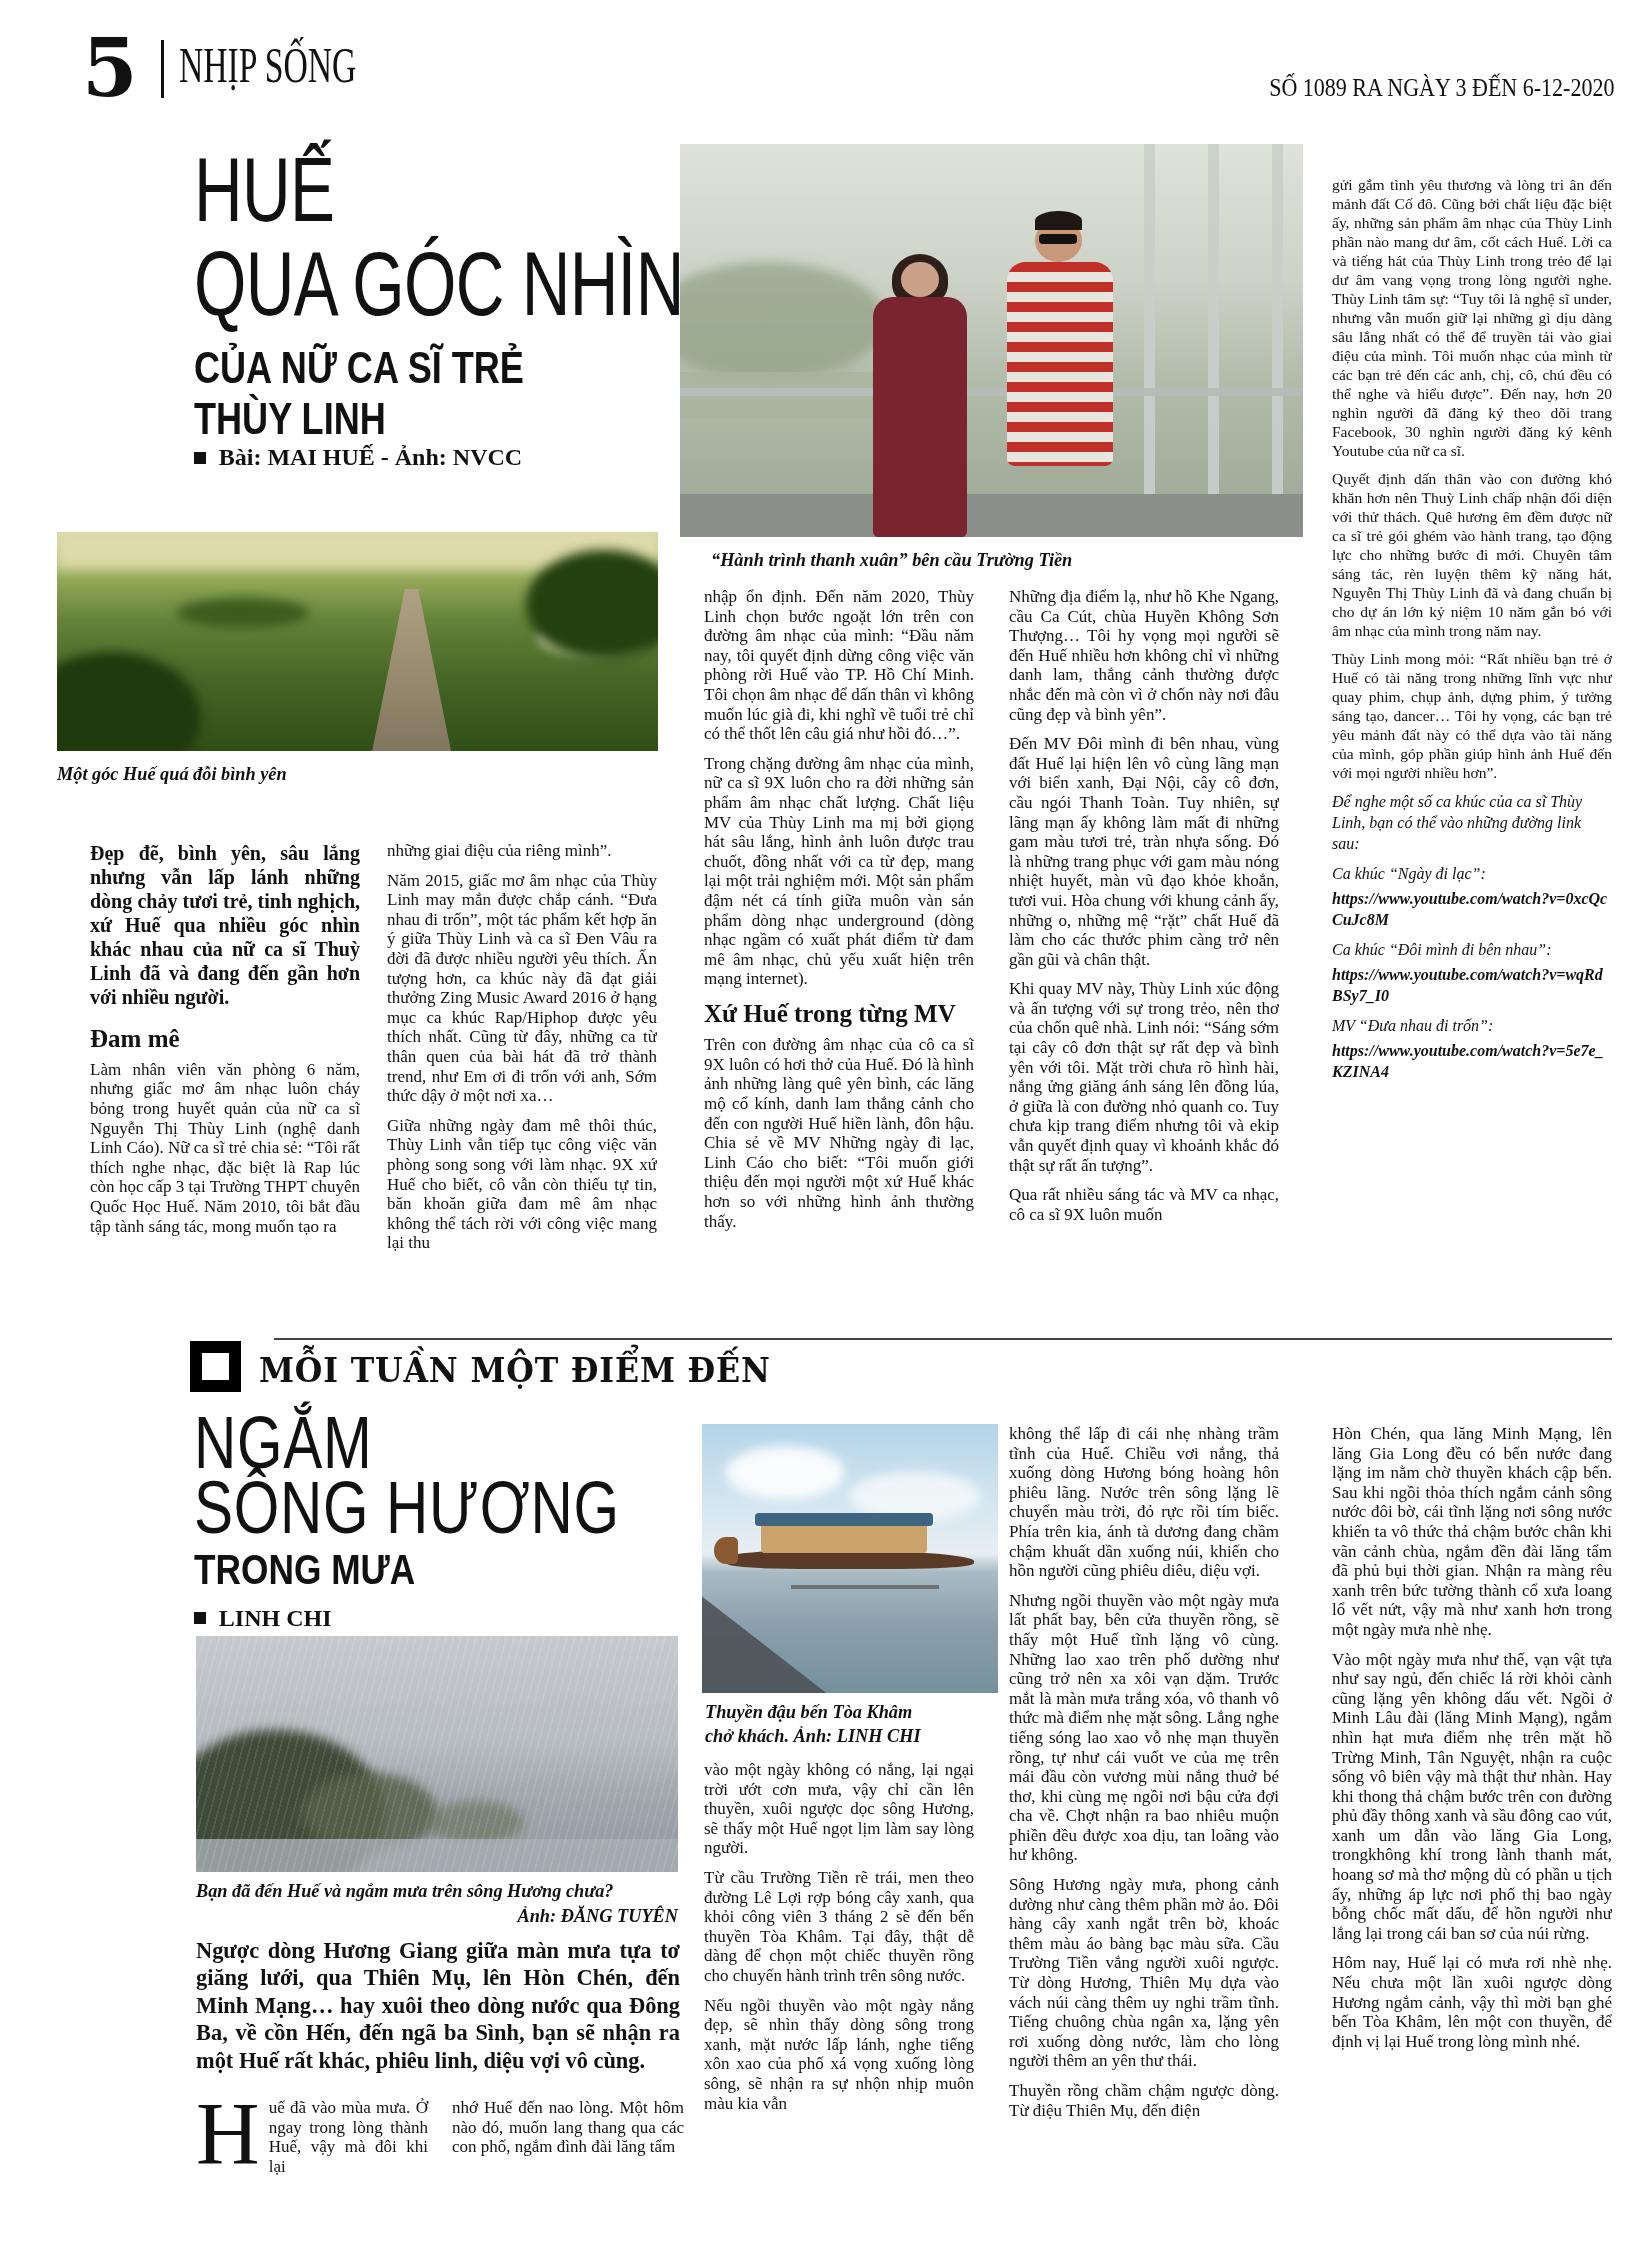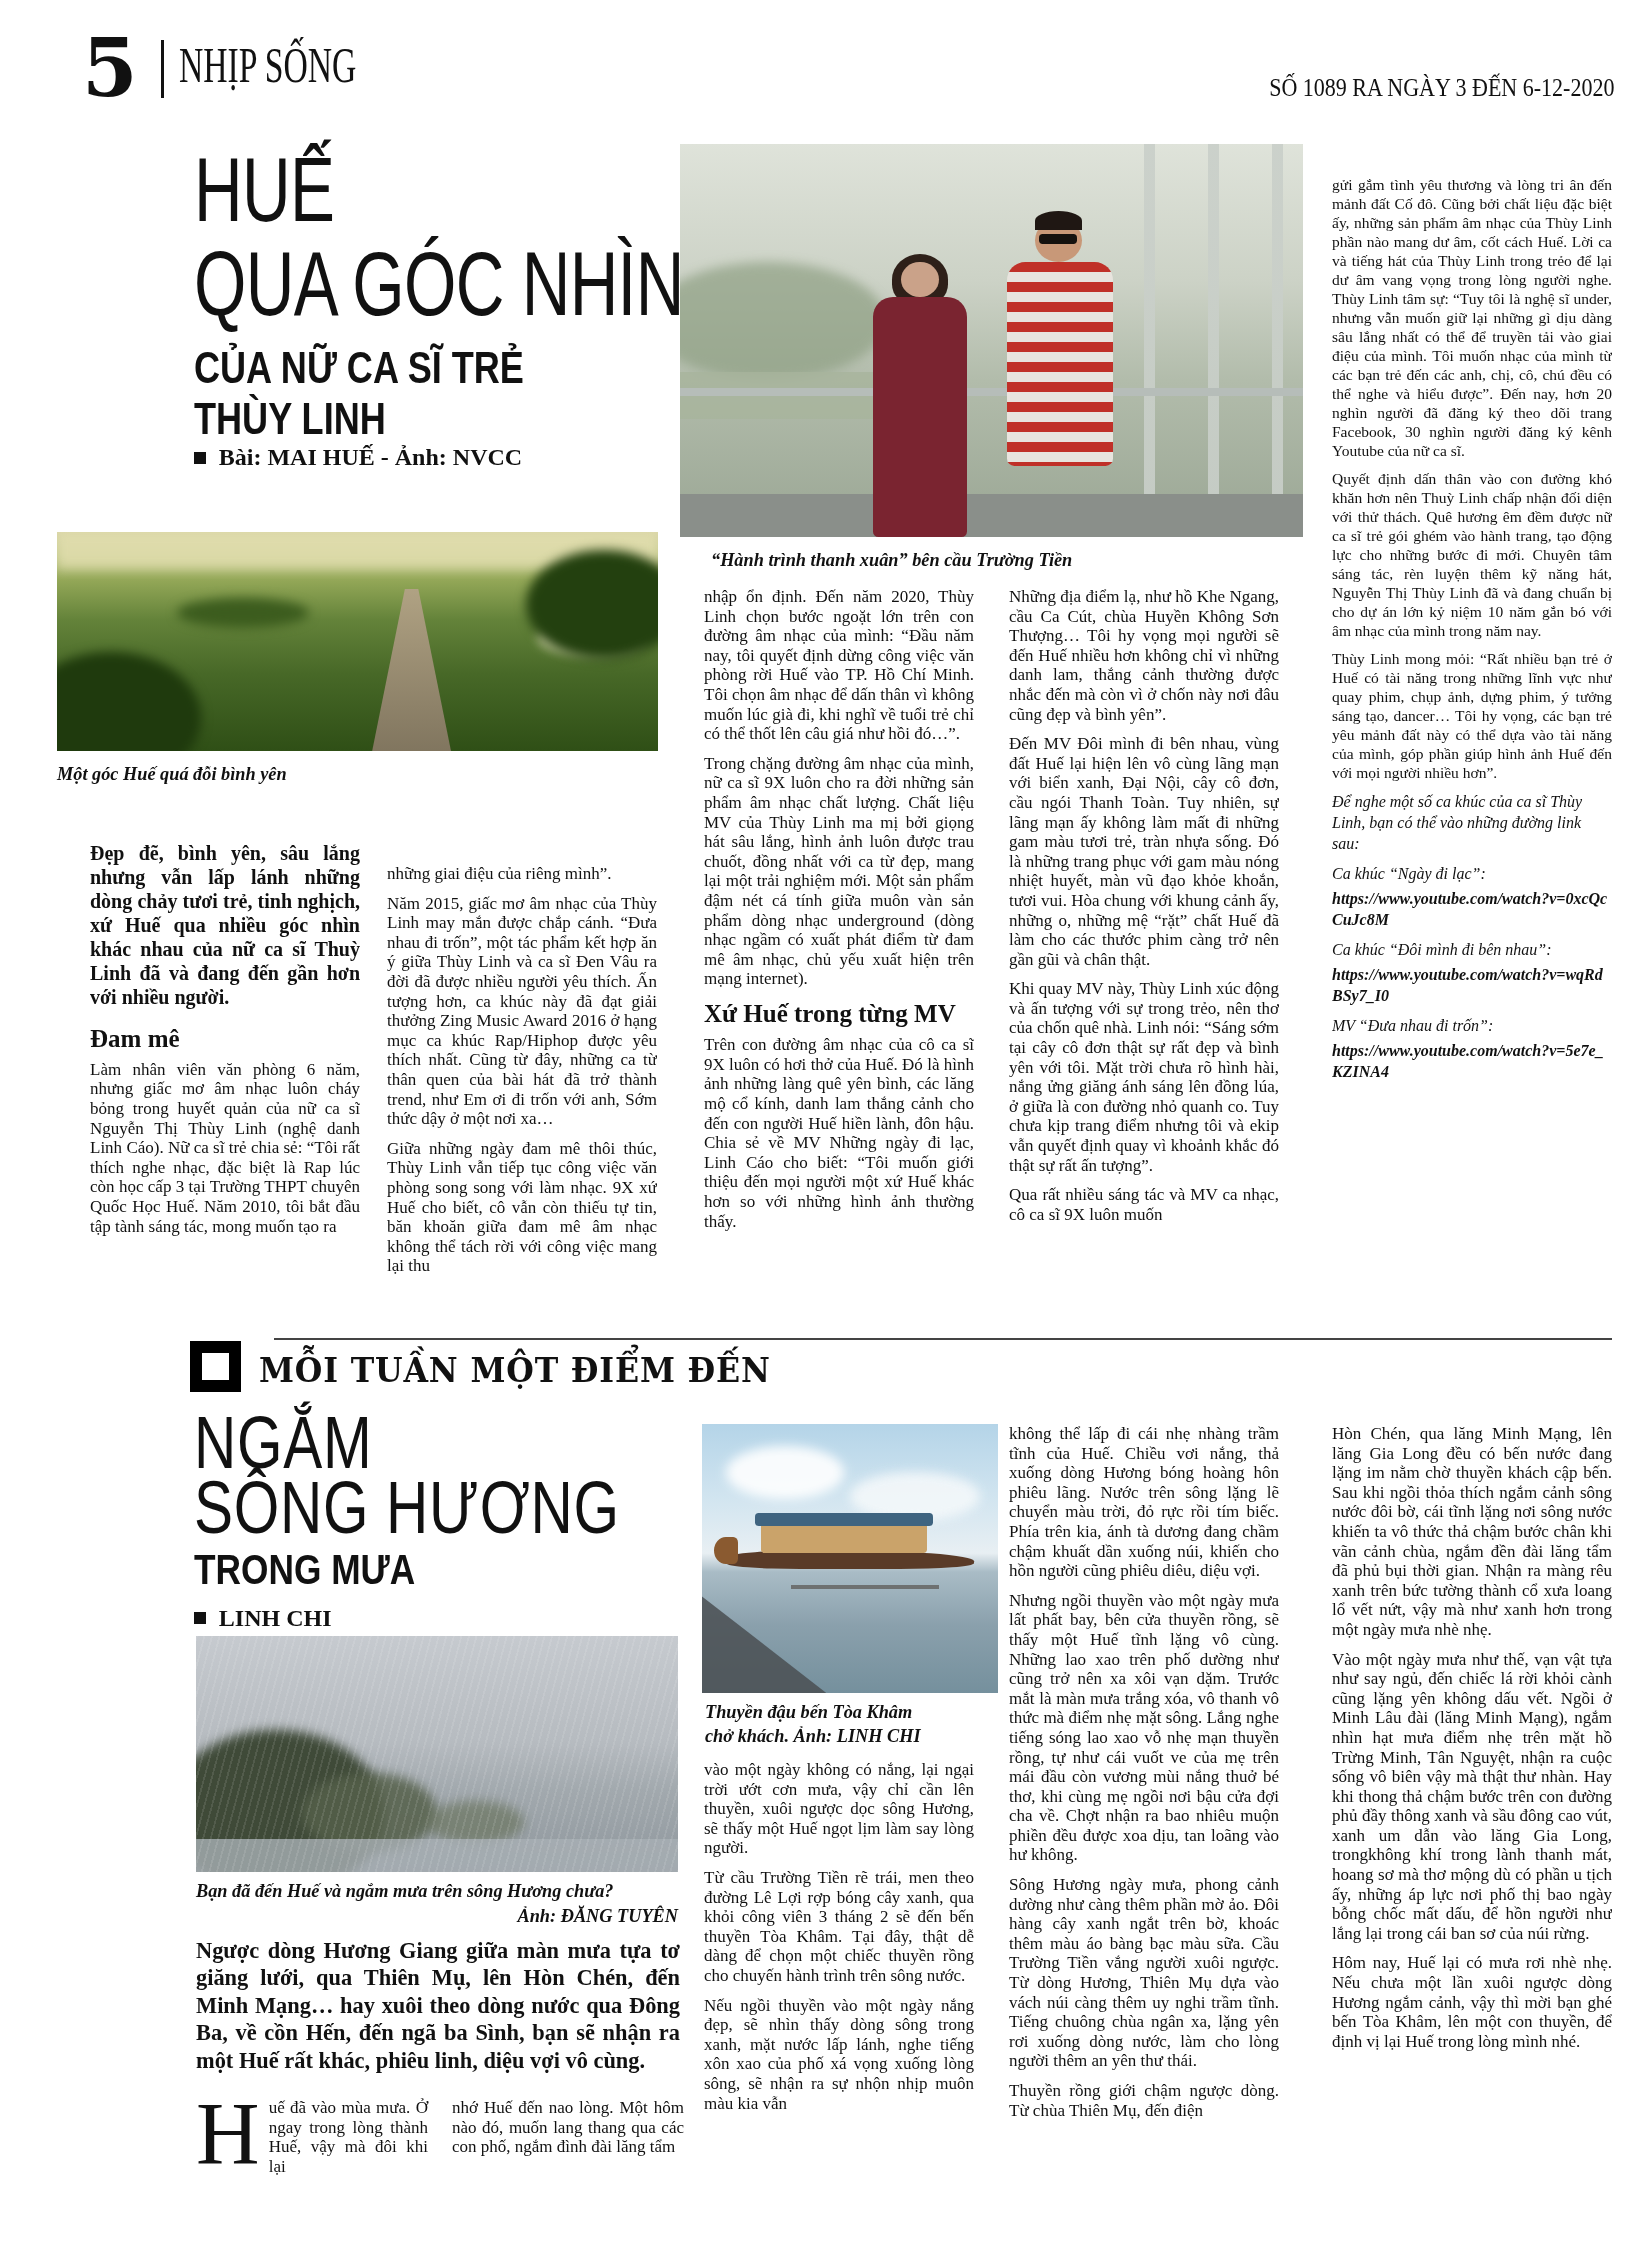--- a/index.html
+++ b/index.html
@@ -38,21 +38,21 @@
      background:linear-gradient(180deg,#c6cacf 0%,#b6bbc0 45%,#a2a9ae 65%,#8f979d 100%);}
   
   .pBoat{left:702px;top:1424px;width:296px;height:269px;
      background:linear-gradient(180deg,#b4d4e8 0%,#d2e5f0 28%,#e8eff3 48%,#a9bcc6 55%,#8aa0ac 75%,#75909d 100%);}
   
   .col{position:absolute;width:270px;font-size:17px;line-height:19.6px;overflow:hidden;}
   .col p{margin:0 0 10px 0;text-align:justify;}
   .introTxt{font-weight:bold;font-size:20px;line-height:24px;text-align:justify;margin:0 0 14.6px 0;}
   .subhead{font-weight:bold;font-size:25px;line-height:29px;margin:7.3px 0 7.3px 0;}
   .c1{left:90px;top:841px;height:468px;}
-  .c2{left:387px;top:841px;height:468px;margin-top:23px;}
+  .c2{left:387px;top:841px;height:468px;}
   .c3{left:704px;top:587px;height:731px;}
   .c4{left:1009px;top:587px;height:731px;}
   .c5{left:1332px;top:175px;width:280px;height:1149px;font-size:15.5px;line-height:19px;}
   .c5 p{margin-bottom:9.1px;}
   .links{font-style:italic;font-size:16px;line-height:21px;}
   .links .lbl{margin:9.1px 0 3.7px 0;text-align:left;}
   .links .url{font-weight:bold;margin:0 0 9.1px 0;text-align:left;word-break:break-all;}
   .linksIntro{font-style:italic;margin:3.7px 0 5.5px 0;text-align:left;}
   
   .sep{left:274px;top:1338px;width:1338px;height:1.8px;background:#444;}
@@ -218,21 +218,21 @@
   <div class="col c2b">
     <p>vào một ngày không có nắng, lại ngại trời ướt cơn mưa, vậy chỉ cần lên thuyền, xuôi ngược dọc sông Hương, sẽ thấy một Huế ngọt lịm làm say lòng người.</p>
     <p>Từ cầu Trường Tiền rẽ trái, men theo đường Lê Lợi rợp bóng cây xanh, qua khỏi công viên 3 tháng 2 sẽ đến bến thuyền Tòa Khâm. Tại đây, thật dễ dàng để chọn một chiếc thuyền rồng cho chuyến hành trình trên sông nước.</p>
     <p>Nếu ngồi thuyền vào một ngày nắng đẹp, sẽ nhìn thấy dòng sông trong xanh, mặt nước lấp lánh, nghe tiếng xôn xao của phố xá vọng xuống lòng sông, sẽ nhận ra sự nhộn nhịp muôn màu kia vẫn</p>
   </div>
 
   <div class="col c3b">
     <p>không thể lấp đi cái nhẹ nhàng trầm tĩnh của Huế. Chiều vơi nắng, thả xuống dòng Hương bóng hoàng hôn phiêu lãng. Nước trên sông lặng lẽ chuyển màu trời, đỏ rực rồi tím biếc. Phía trên kia, ánh tà dương đang chầm chậm khuất dần xuống núi, khiến cho hồn người cũng phiêu diêu, diệu vợi.</p>
     <p>Nhưng ngồi thuyền vào một ngày mưa lất phất bay, bên cửa thuyền rồng, sẽ thấy một Huế tĩnh lặng vô cùng. Những lao xao trên phố dường như cũng trở nên xa xôi vạn dặm. Trước mắt là màn mưa trắng xóa, vô thanh vô thức mà điểm nhẹ mặt sông. Lắng nghe tiếng sóng lao xao vỗ nhẹ mạn thuyền rồng, tự như cái vuốt ve của mẹ trên mái đầu còn vương mùi nắng thuở bé thơ, khi cùng mẹ ngồi nơi bậu cửa đợi cha về. Chợt nhận ra bao nhiêu muộn phiền đều được xoa dịu, tan loãng vào hư không.</p>
     <p>Sông Hương ngày mưa, phong cảnh dường như càng thêm phần mờ ảo. Đôi hàng cây xanh ngắt trên bờ, khoác thêm màu áo bàng bạc màu sữa. Cầu Trường Tiền vắng người xuôi ngược. Từ dòng Hương, Thiên Mụ dựa vào vách núi càng thêm uy nghi trầm tĩnh. Tiếng chuông chùa ngân xa, lặng yên rơi xuống dòng nước, làm cho lòng người thêm an yên thư thái.</p>
-    <p>Thuyền rồng giới chậm ngược dòng. Từ chùa Thiên Mụ, đến điện</p>
+    <p>Thuyền rồng chầm chậm ngược dòng. Từ điệu Thiên Mụ, đến điện</p>
   </div>
 
   <div class="col c4b">
     <p>Hòn Chén, qua lăng Minh Mạng, lên lăng Gia Long đều có bến nước đang lặng im nằm chờ thuyền khách cập bến. Sau khi ngồi thỏa thích ngắm cảnh sông nước đôi bờ, cái tĩnh lặng nơi sông nước khiến ta vô thức thả chậm bước chân khi vãn cảnh chùa, ngắm đền đài lăng tẩm đã phủ bụi thời gian. Nhận ra màng rêu xanh trên bức tường thành cổ xưa loang lổ vết nứt, vậy mà như xanh hơn trong một ngày mưa nhè nhẹ.</p>
     <p>Vào một ngày mưa như thế, vạn vật tựa như say ngủ, đến chiếc lá rời khỏi cành cũng lặng yên không dấu vết. Ngồi ở Minh Lâu đài (lăng Minh Mạng), ngắm nhìn hạt mưa điểm nhẹ trên mặt hồ Trừng Minh, Tân Nguyệt, nhận ra cuộc sống vô biên vậy mà thật thư nhàn. Hay khi thong thả chậm bước trên con đường phủ đầy thông xanh và sầu đông cao vút, xanh um dẫn vào lăng Gia Long, trongkhông khí trong lành thanh mát, hoang sơ mà thơ mộng dù có phần u tịch ấy, những áp lực nơi phố thị bao ngày bỗng chốc mất dấu, để hồn người như lắng lại trong cái ban sơ của núi rừng.</p>
     <p>Hôm nay, Huế lại có mưa rơi nhè nhẹ. Nếu chưa một lần xuôi ngược dòng Hương ngắm cảnh, vậy thì mời bạn ghé bến Tòa Khâm, lên một con thuyền, để định vị lại Huế trong lòng mình nhé.</p>
   </div>
 
 </div>
 

